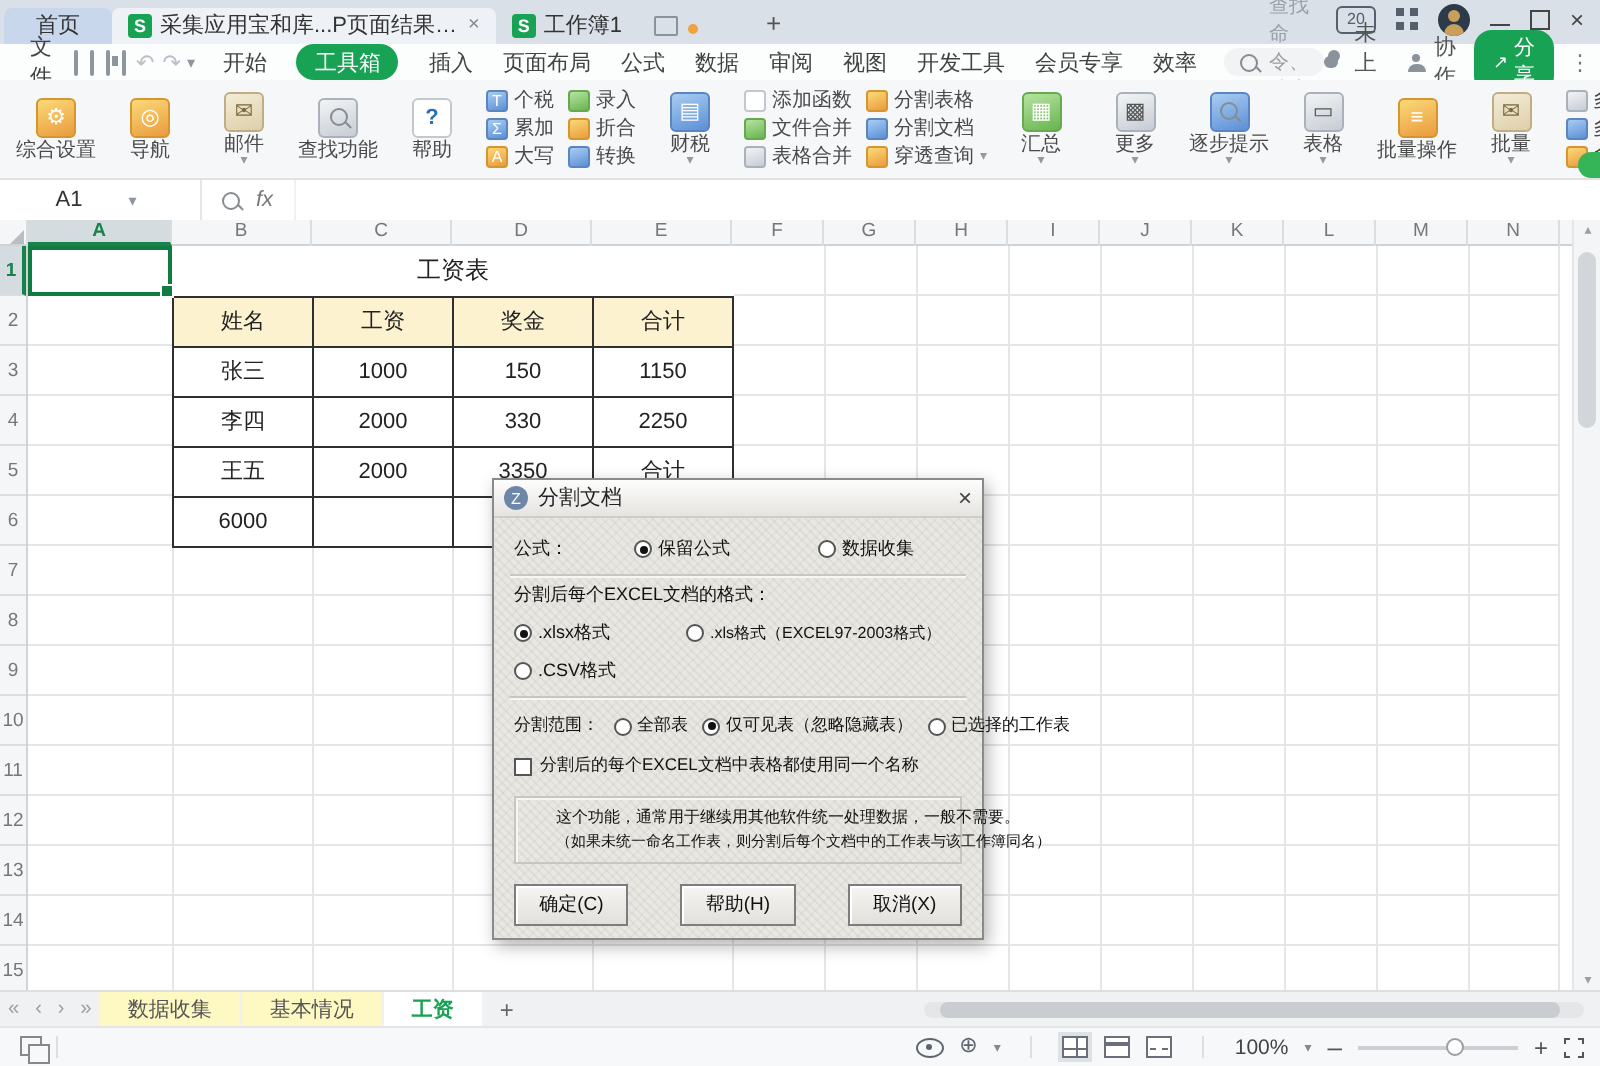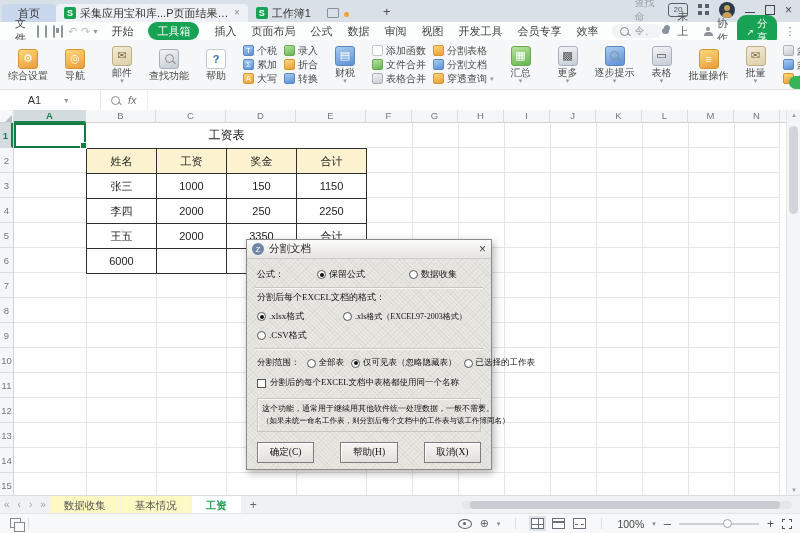--- a/index.html
+++ b/index.html
@@ -186,34 +186,34 @@
           background:#e9e7e1;border:1px solid #8a8a8a;box-shadow:2px 3px 8px rgba(0,0,0,.3);box-sizing:border-box;
           background-image:repeating-linear-gradient(45deg,rgba(140,140,140,.10) 0 1px,transparent 1px 3px),
                            repeating-linear-gradient(-45deg,rgba(120,120,120,.06) 0 1px,transparent 1px 4px);}
   .dlg-title{height:18px;background:linear-gradient(#fdfdfd,#e6e4e0);border-bottom:1px solid #cfcdc8;
              display:flex;align-items:center;padding:0 5px;font-size:10.5px;color:#222;}
   .dlg-ico{width:12px;height:12px;border-radius:50%;background:#6d87a8;color:#fff;font-size:8px;
            display:flex;align-items:center;justify-content:center;margin-right:5px;}
   .dlg-ico::after{content:"Z";}
   .dlg-x{margin-left:auto;color:#444;font-size:12px;}
   .dlg-x::after{content:"×";}
-  .dlg-body{padding:5px 10px 0 10px;font-size:9px;color:#111;font-family:Liberation Serif, serif;}
+  .dlg-body{padding:5px 10px 0 10px;font-size:9px;color:#111;}
   .drow{display:flex;align-items:center;margin-top:4px;white-space:nowrap;}
   .opt{display:inline-flex;align-items:center;white-space:nowrap;}
   .rb{display:inline-block;width:9px;height:9px;border-radius:50%;border:1px solid #555;background:#fff;
       margin-right:3px;box-sizing:border-box;position:relative;flex:0 0 auto;}
   .rb.on::after{content:"";position:absolute;left:1.5px;top:1.5px;width:4px;height:4px;border-radius:50%;background:#111;}
   .cbx{display:inline-block;width:9px;height:9px;border:1px solid #555;background:#fff;margin-right:4px;box-sizing:border-box;flex:0 0 auto;}
   .dhr{height:1px;background:#c8c6c0;border-bottom:1px solid #f7f6f3;margin:6px -2px 2px -2px;}
   .fl-label{width:60px;}
   .fmtgrid{display:grid;grid-template-columns:86px auto;row-gap:6px;margin-top:6px;}
   .dlink{color:#0000cc;text-decoration:underline;font-weight:bold;font-size:8px;margin-left:4px;white-space:nowrap;}
   .rangerow{display:flex;align-items:center;gap:7px;margin-top:7px;white-space:nowrap;font-size:8.5px;}
   .cbrow{display:flex;align-items:center;margin-top:8px;font-size:8.5px;white-space:nowrap;}
-  .note{border:1px solid #c8c6c0;box-shadow:1px 1px 0 #f7f6f3 inset;padding:4px 4px;margin-top:9px;line-height:1.55;}
+  .note{border:1px solid #c8c6c0;box-shadow:1px 1px 0 #f7f6f3 inset;padding:4px 20px;margin-top:9px;line-height:1.55;}
   .note .l1{font-size:8px;white-space:nowrap;}
   .note .l2{font-size:7.5px;white-space:nowrap;}
   .dbtns{display:flex;justify-content:center;gap:26px;margin-top:10px;}
   .dbtn{width:64px;height:21px;background:linear-gradient(#f6f5f3,#e2e0db);border:1px solid #7d7d7d;
         font-size:9.5px;color:#111;font-family:inherit;box-shadow:inset 1px 1px 0 #fff;}
 </style>
 </head>
 <body>
 
 <div class="app">
@@ -489,21 +489,21 @@
         <div class="tc th">姓名</div>
         <div class="tc th">工资</div>
         <div class="tc th">奖金</div>
         <div class="tc th">合计</div>
         <div class="tc">张三</div>
         <div class="tc">1000</div>
         <div class="tc">150</div>
         <div class="tc">1150</div>
         <div class="tc">李四</div>
         <div class="tc">2000</div>
-        <div class="tc">250</div>
+        <div class="tc">330</div>
         <div class="tc">2250</div>
         <div class="tc">王五</div>
         <div class="tc">2000</div>
         <div class="tc">3350</div>
         <div class="tc">合计</div>
         <div class="tc">6000</div>
         <div class="tc"></div>
         <div class="tc"></div>
       </div>
     </div>

